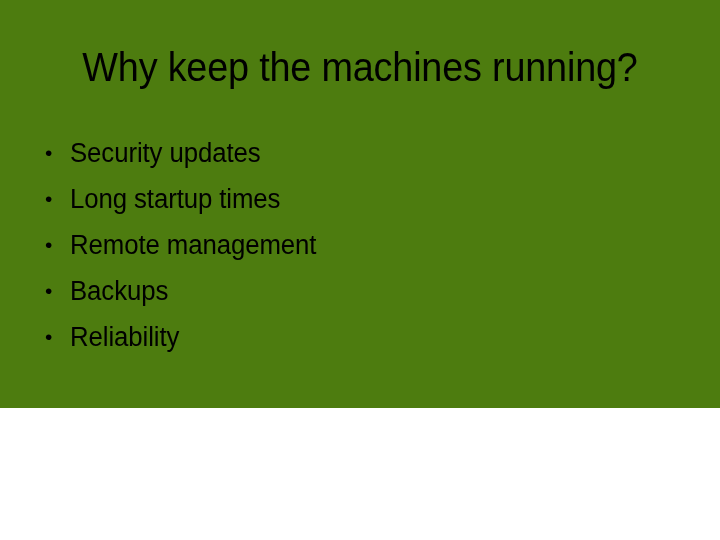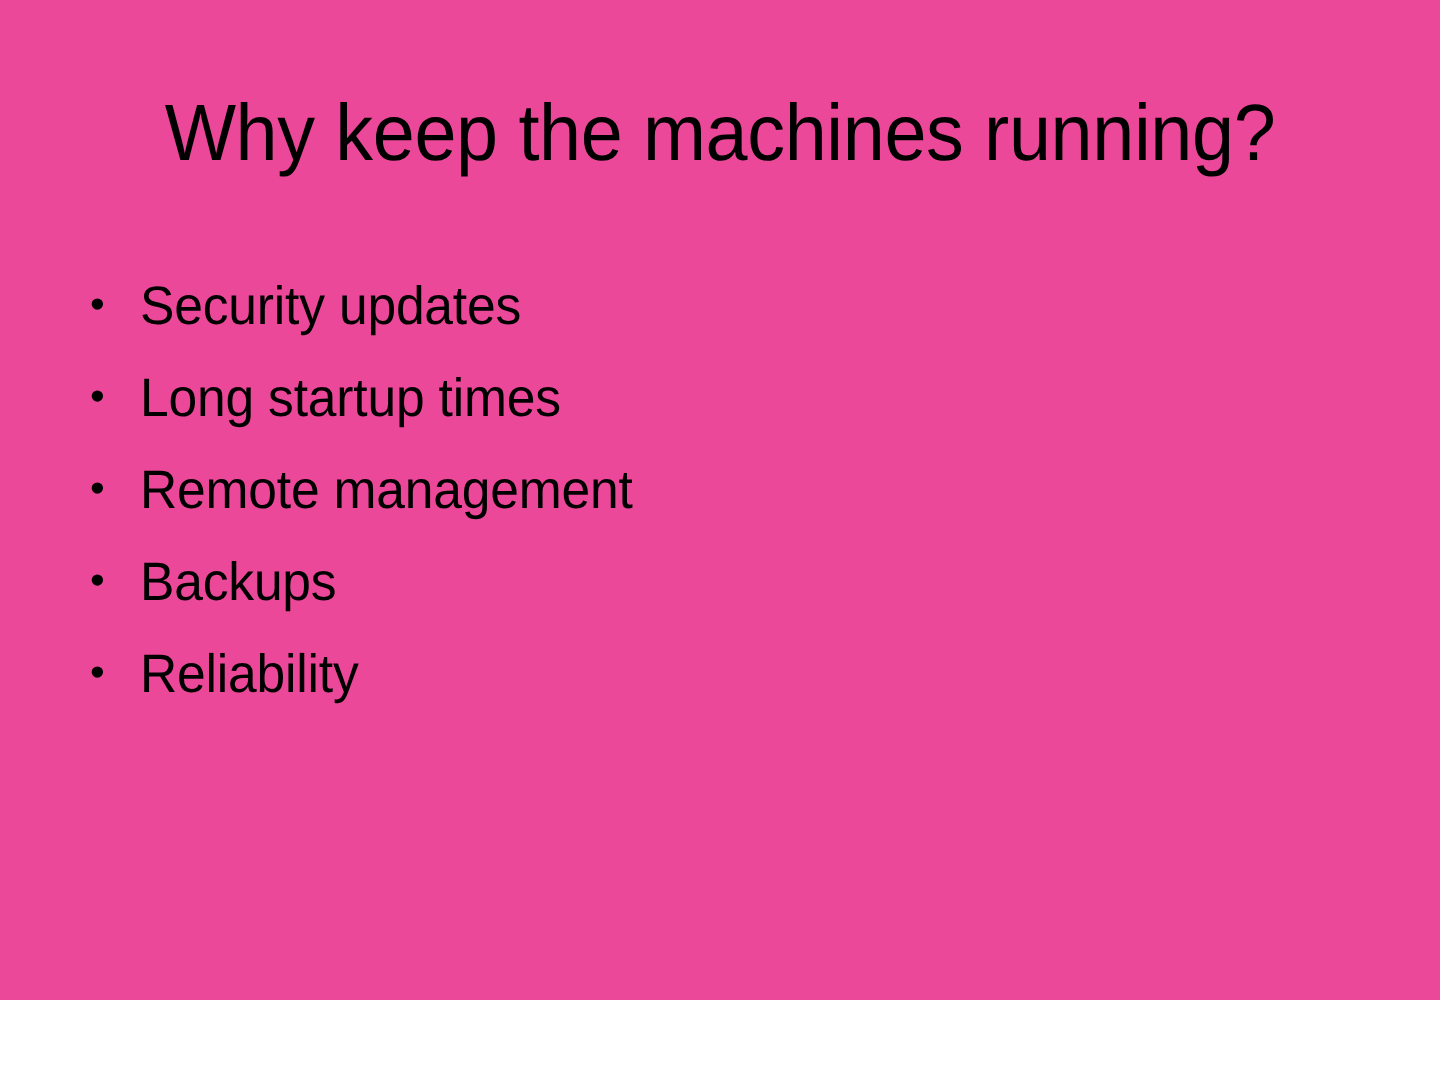--- a/index.html
+++ b/index.html
@@ -12,22 +12,22 @@
     height: 540px;
     background: #ffffff;
     font-family: "Liberation Sans", sans-serif;
     color: #000000;
     overflow: hidden;
   }
 
   .slide {
     position: relative;
     width: 720px;
-    height: 500px;
-    background: #ec4899;
+    height: 408px;
+    background: #4d7c0f;
     box-sizing: border-box;
   }
 
   
   .slide-title {
     position: absolute;
     left: 0;
     top: 44px;
     width: 720px;
     text-align: center;

